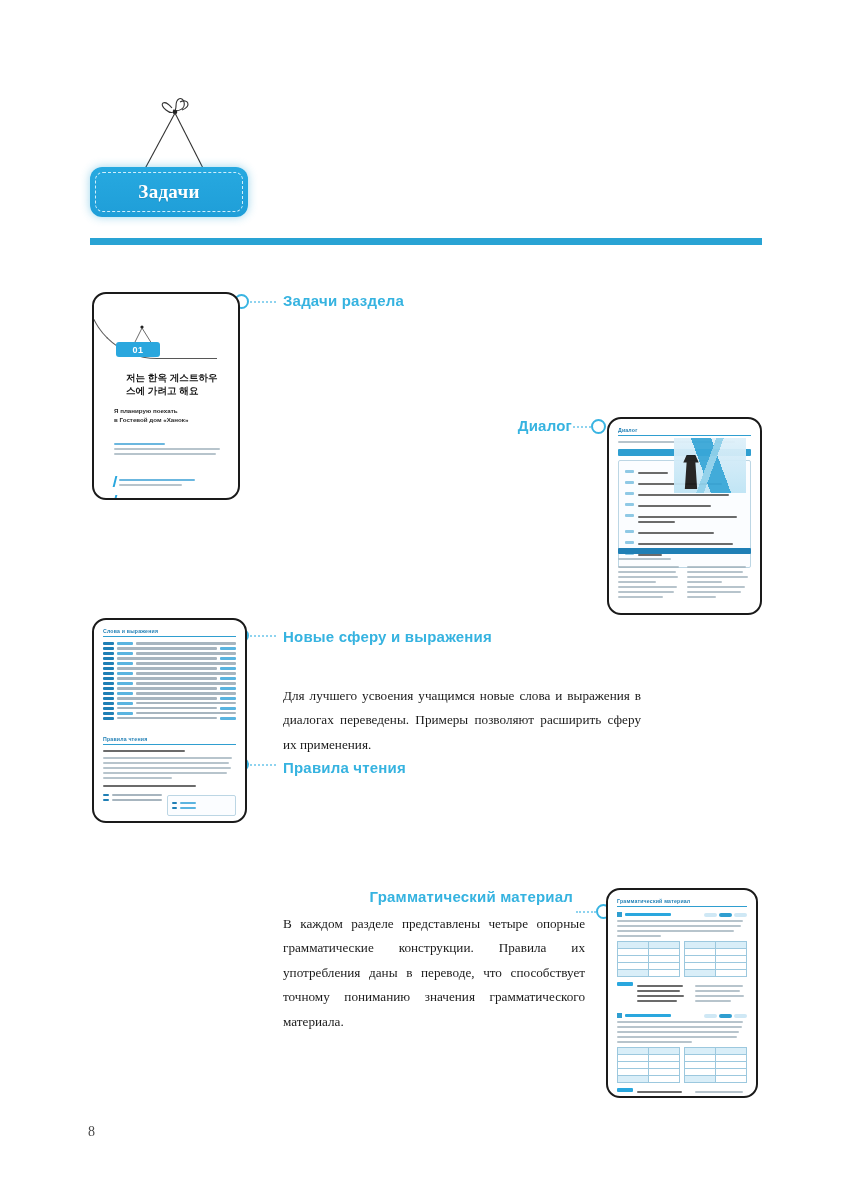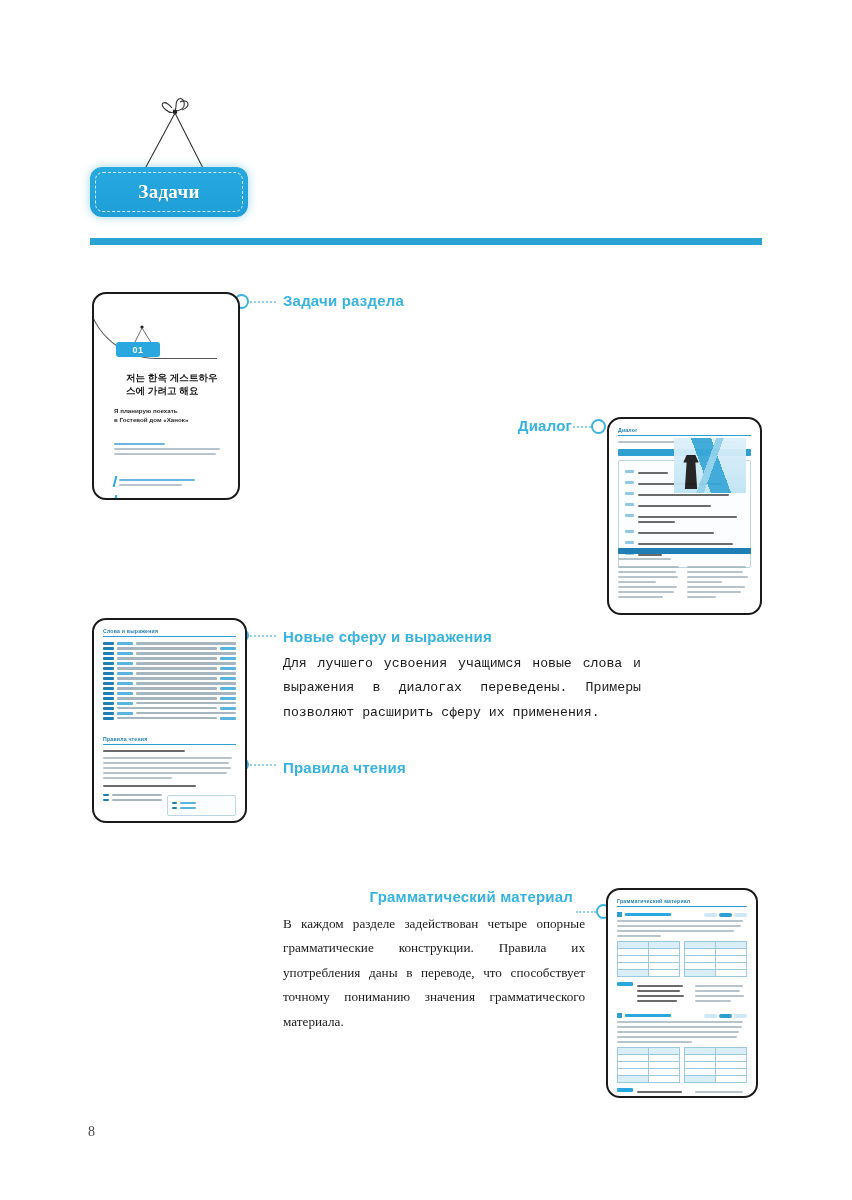--- a/index.html
+++ b/index.html
@@ -494,21 +494,21 @@
             <div class="mline" style="width:90%"></div>
             <div class="mline" style="width:84%"></div>
             <div class="mline" style="width:46%"></div>
           </div>
         </div>
       </div>
     </div>
   </div>
 
   <div class="sec-head" style="left:283px; top:628px;">Новые сферу и выражения</div>
-  <div class="sec-body" style="left:283px; top:652px; width:358px;font-family:Liberation Mono, monospace;">Для лучшего усвоения учащимся новые слова и выражения в диалогах переведены. Примеры позволяют расширить сферу их применения.</div>
+  <div class="sec-body" style="left:283px; top:684px; width:358px;">Для лучшего усвоения учащимся новые слова и выражения в диалогах переведены. Примеры позволяют расширить сферу их применения.</div>
 
   <div class="dot" style="left:234px; top:628px;"></div>
   <div class="leader" style="left:250px; top:635px; width:26px;"></div>
 
   <div class="sec-head" style="left:283px; top:759px;">Правила чтения</div>
 
   <div class="dot" style="left:234px; top:757px;"></div>
   <div class="leader" style="left:250px; top:764px; width:26px;"></div>
 
   <div class="card" style="left:92px; top:618px; width:155px; height:205px;">
@@ -631,21 +631,21 @@
                 <div class="kw" style="width:5px;flex:0 0 5px"></div>
                 <div class="hl"></div>
               </div>
           </div>
         </div>
       </div>
     </div>
   </div>
 
   <div class="sec-head" style="left:283px; top:888px; width:290px; text-align:right;">Грамматический материал</div>
-  <div class="sec-body" style="left:283px; top:912px; width:302px;">В каждом разделе задействован четыре опорные грамматические конструкции. Правила их употребления даны в переводе, что способствует точному пониманию значения грамматического материала.</div>
+  <div class="sec-body" style="left:283px; top:912px; width:302px;">В каждом разделе представлены четыре опорные грамматические конструкции. Правила их употребления даны в переводе, что способствует точному пониманию значения грамматического материала.</div>
 
   <div class="dot" style="left:596px; top:904px;"></div>
   <div class="leader" style="left:576px; top:911px; width:20px;"></div>
 
   <div class="card" style="left:606px; top:888px; width:152px; height:210px;">
     <div class="card-inner">
       <div class="thumb-title">Грамматический материал</div>
       <div class="thumb-rule"></div>
 
       <div>

